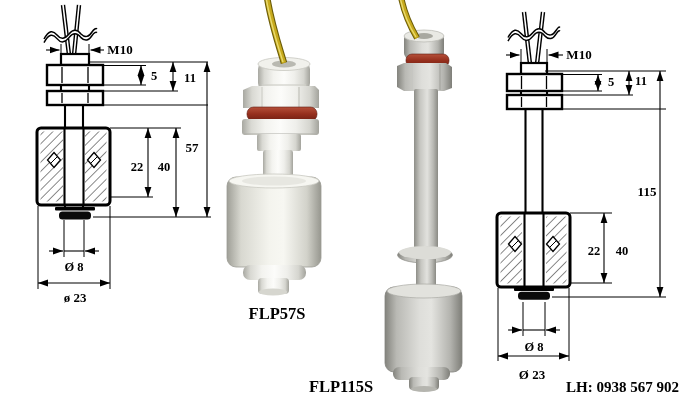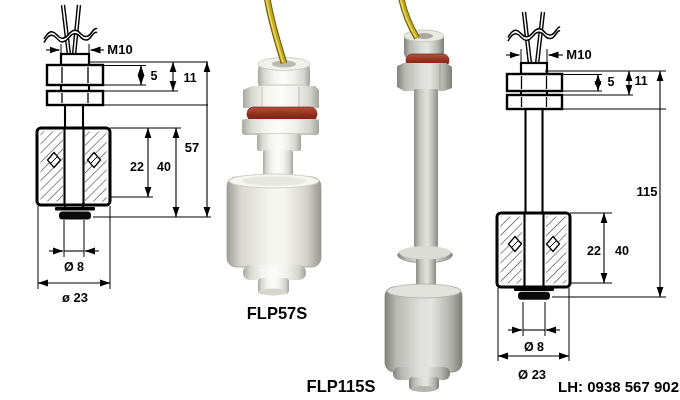--- a/index.html
+++ b/index.html
@@ -1,17 +1,17 @@
 <!DOCTYPE html>
 <html><head>
 <meta charset="utf-8">
 <style>
   html,body{margin:0;padding:0;background:#ffffff;}
   .stage{position:relative;width:680px;height:400px;background:#ffffff;overflow:hidden;
-         font-family:Liberation Sans, sans-serif;}
+         font-family:Liberation Serif, serif;}
   svg{display:block}
   .xl{stroke:#000;stroke-width:1;fill:none}            
   .dl{stroke:#000;stroke-width:1.1;fill:none}          
   .p2{stroke:#000;stroke-width:2.2;fill:#fff}
   .p2n{stroke:#000;stroke-width:2.1;fill:none}
   .p24{stroke:#000;stroke-width:2.4;fill:#fff}
   .p3{stroke:#000;stroke-width:3;fill:#fff}
   .fct{stroke:#000;stroke-width:1.3;fill:none}
   .dim{font-weight:bold;font-size:12.5px;fill:#000;text-anchor:middle}
   .dimL{font-weight:bold;font-size:13px;fill:#000;text-anchor:middle}

